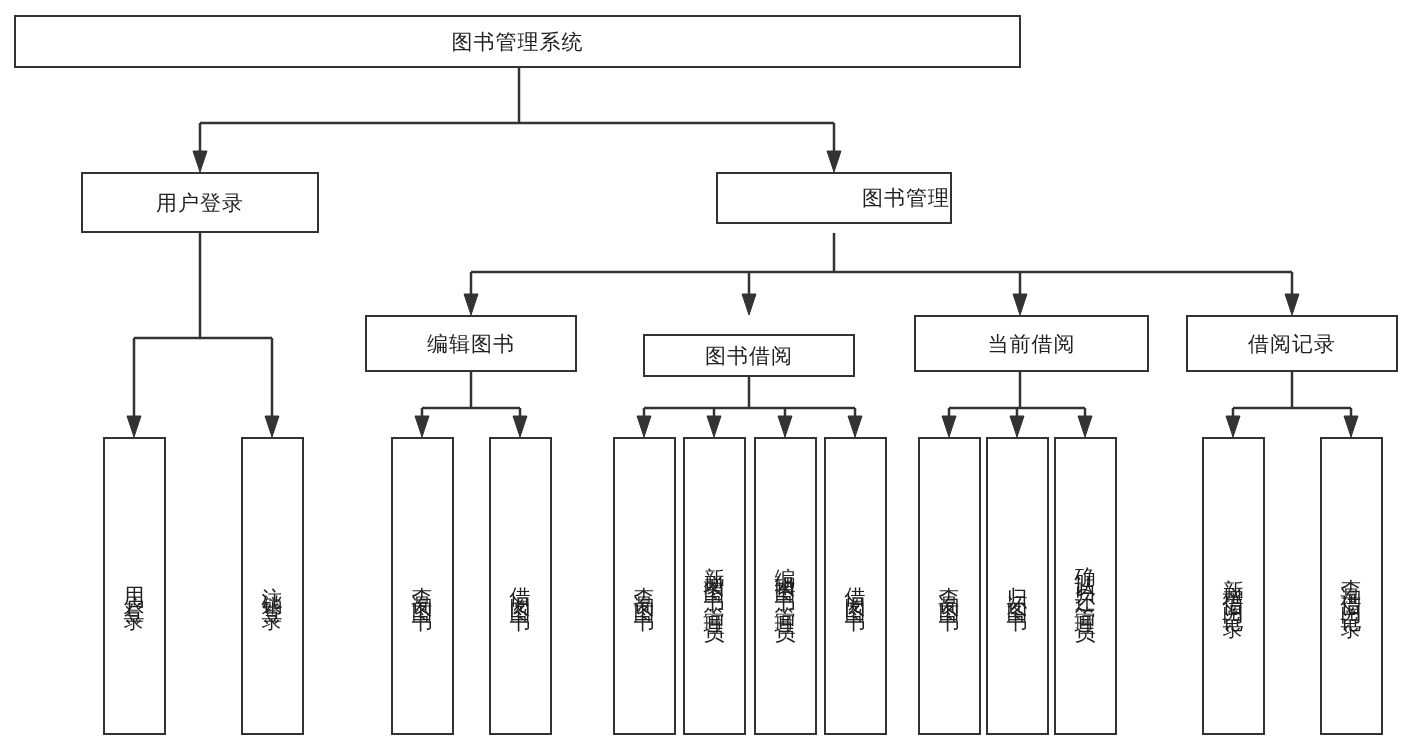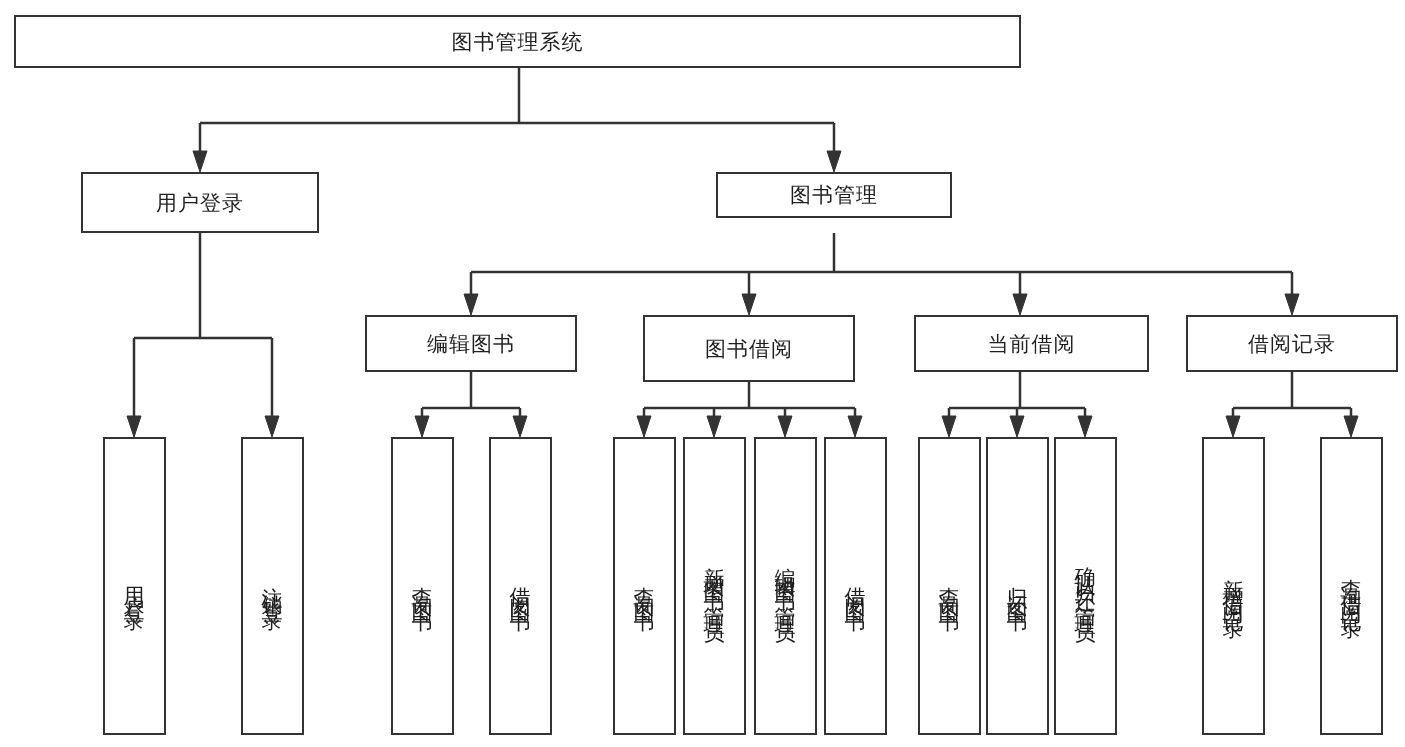--- a/index.html
+++ b/index.html
@@ -126,28 +126,28 @@
     </g>
   </svg>
 
   <div class="node h-node" style="left:14px;top:15px;width:1007px;height:53px;">
     <span>图书管理系统</span>
   </div>
 
   <div class="node h-node" style="left:81px;top:172px;width:238px;height:61px;">
     <span>用户登录</span>
   </div>
-  <div class="node h-node" style="left:716px;top:172px;width:236px;height:46px;">
+  <div class="node h-node" style="left:716px;top:172px;width:236px;height:52px;justify-content:flex-end;">
     <span>图书管理</span>
   </div>
 
   <div class="node h-node" style="left:365px;top:315px;width:212px;height:57px;">
     <span>编辑图书</span>
   </div>
-  <div class="node h-node" style="left:643px;top:315px;width:212px;height:67px;">
+  <div class="node h-node" style="left:643px;top:334px;width:212px;height:43px;">
     <span>图书借阅</span>
   </div>
   <div class="node h-node" style="left:914px;top:315px;width:235px;height:57px;justify-content:center;">
     <span>当前借阅</span>
   </div>
   <div class="node h-node" style="left:1186px;top:315px;width:212px;height:57px;">
     <span>借阅记录</span>
   </div>
 
   <div class="node v-node" style="left:103px;top:437px;width:63px;height:298px;">

